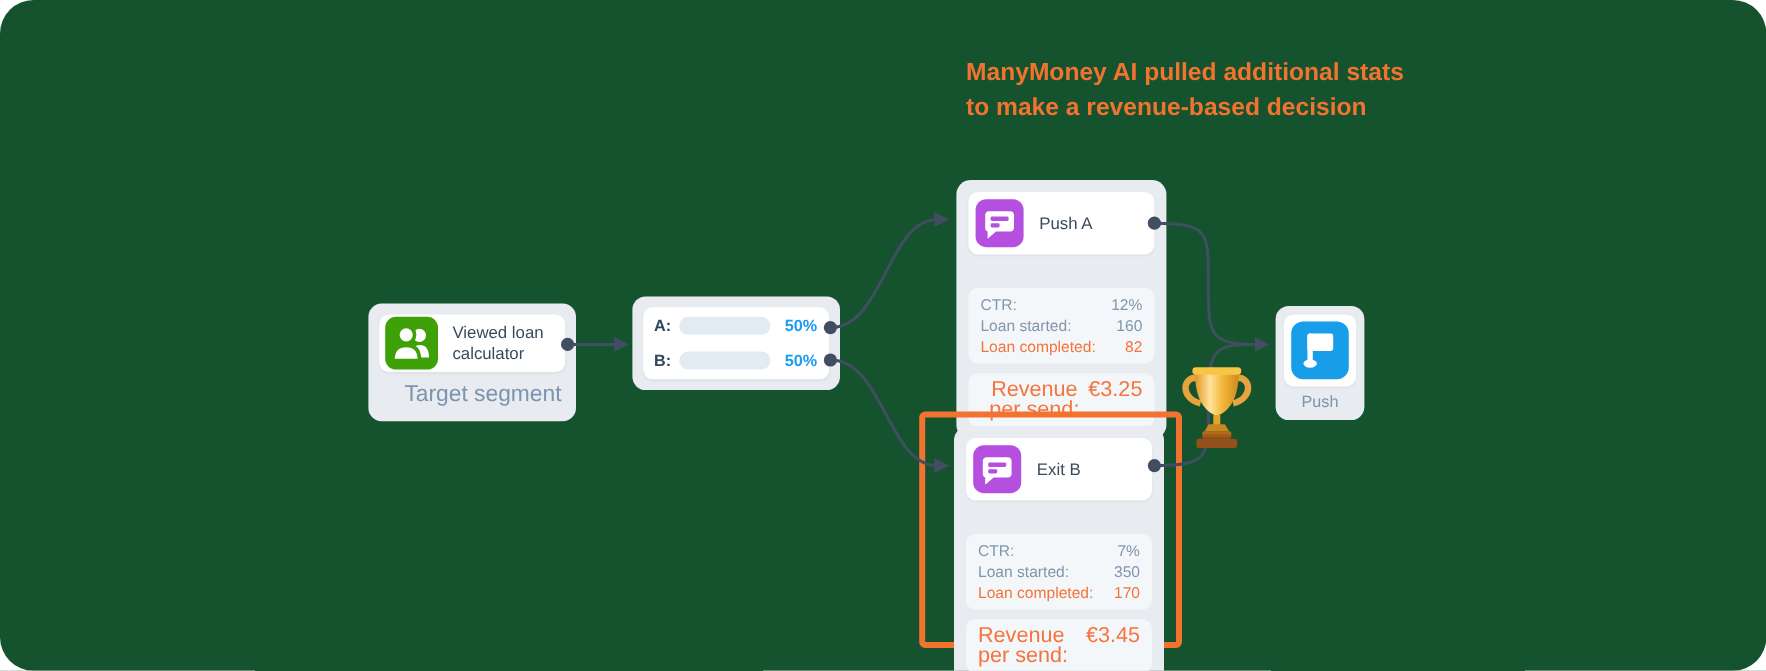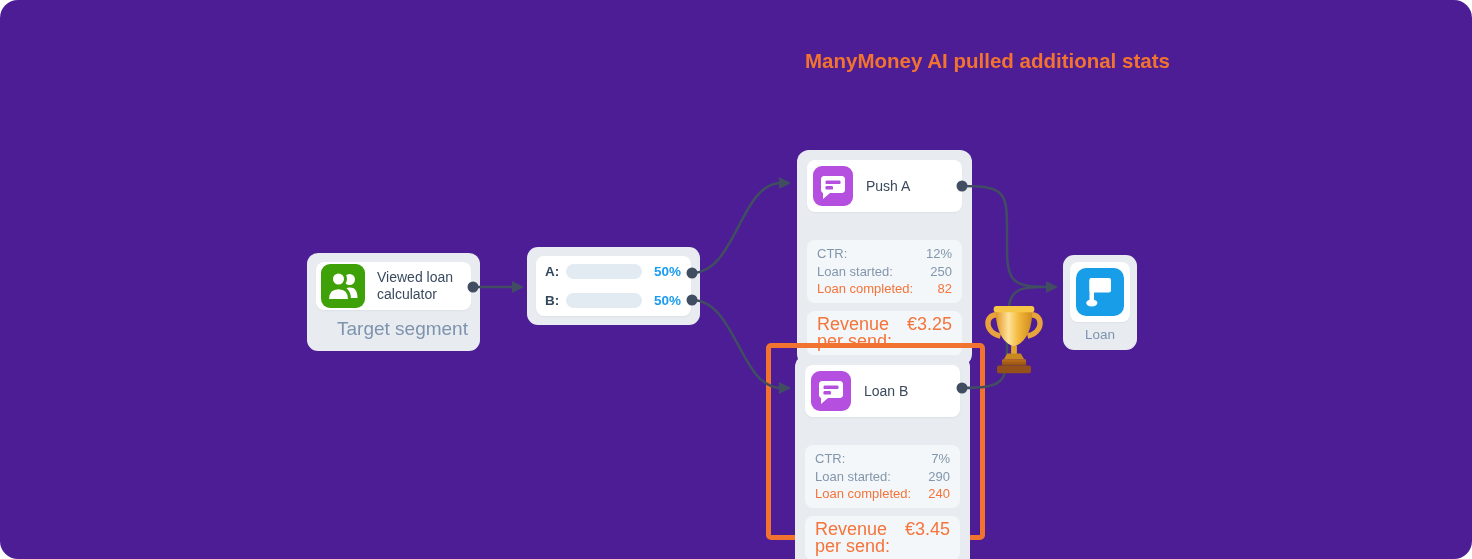--- a/index.html
+++ b/index.html
@@ -5,22 +5,22 @@
   * { box-sizing: border-box; margin: 0; padding: 0; }
   html, body { width: 1472px; height: 559px; }
   body {
     position: relative;
     background: #ffffff;
     font-family: "Liberation Sans", sans-serif;
     overflow: hidden;
   }
   .canvas {
     position: absolute; inset: 0;
-    background: #4c1d95;
-    border-radius: 18px;
+    background: #14532d;
+    border-radius: 28px;
   }
 
   
   .annotation {
     position: absolute; left: 805px; top: 47px;
     font-size: 20.5px; font-weight: 700; line-height: 28.5px;
     color: #f2732f;
   }
 
   
@@ -67,21 +67,21 @@
   .ab-label { width: 21px; font-size: 13.5px; font-weight: 700; color: #33475b; }
   .bar-track {
     width: 76px; height: 15px; border-radius: 7.5px;
     background: #e3ebf2; overflow: hidden;
   }
   .bar-fill { height: 100%; background: #1b9cf0; border-radius: 7.5px; }
   .ab-pct { margin-left: auto; font-size: 13.5px; font-weight: 700; color: #1b9cf0; }
 
   
   .node-push { width: 175px; padding: 10px; border-radius: 12px; }
-  .node-push-a { left: 797px; top: 150px; }
+  .node-push-a { left: 797px; top: 150px; text-align: center; }
   .node-push-b { left: 795px; top: 355px; }
   .push-title-card { height: 52px; display: flex; align-items: center; padding: 6px; }
   .node-push .icon-tile { width: 40px; height: 40px; background: #b44fe0; }
   .push-label { margin-left: 13px; font-size: 14px; color: #3a4a5e; font-weight: 500; }
   .stats-card {
     margin-top: 28px; background: #f4f7f9; border-radius: 8px;
     padding: 5px 10px; font-size: 13px; line-height: 17.5px;
   }
   .stat-row { display: flex; justify-content: space-between; color: #8296ac; }
   .stat-row.orange, .revenue-card { color: #f4743b; }
@@ -117,20 +117,21 @@
   }
   .trophy { position: absolute; left: 983px; top: 302px; }
 </style>
 </head>
 <body>
 
 <div class="canvas">
 
   <div class="annotation">
     <div>ManyMoney AI pulled additional stats</div>
+    <div>to make a revenue-based decision</div>
   </div>
 
   <div class="node node-segment">
     <div class="white-card">
       <div class="icon-tile">
         <svg width="44" height="44" viewBox="0 0 44 44">
           <circle cx="28.5" cy="15.5" r="5.5" fill="#ffffff"></circle>
           <path d="M22 34 C22 26 25 23.5 29 23.5 C33.5 23.5 36.5 26.5 36.5 34 Z" fill="#ffffff"></path>
           <circle cx="17.5" cy="15" r="7" fill="#ffffff" stroke="#3fa108" stroke-width="3"></circle>
           <path d="M6.5 35.5 C6.5 26.5 11 23.8 17.5 23.8 C24 23.8 28.5 26.5 28.5 35.5 L28.5 36.5 L6.5 36.5 Z" fill="#ffffff" stroke="#3fa108" stroke-width="3"></path>
@@ -171,21 +172,21 @@
       </div>
       <div class="push-label">Push A</div>
     </div>
     <div class="stats-card">
       <div class="stat-row">
         <span>CTR:</span>
           <span>12%</span>
       </div>
       <div class="stat-row">
         <span>Loan started:</span>
-          <span>250</span>
+          <span>160</span>
       </div>
       <div class="stat-row orange">
         <span>Loan completed:</span>
           <span>82</span>
       </div>
     </div>
     <div class="revenue-card">
       <span>Revenue per send:</span>
         <span>€3.25</span>
     </div>
@@ -195,53 +196,53 @@
 
   <div class="node node-push node-push-b">
     <div class="white-card push-title-card">
       <div class="icon-tile">
         <svg width="40" height="40" viewBox="0 0 40 40">
           <path d="M11 10 H29 C30.6 10 32 11.4 32 13 V24 C32 25.6 30.6 27 29 27 H17 L10 33 L10 27 C8.9 26.6 8 25.4 8 24 V13 C8 11.4 9.4 10 11 10 Z" fill="#ffffff"></path>
           <rect x="12.5" y="14.5" width="15" height="3.6" rx="1.2" fill="#b44fe0"></rect>
           <rect x="12.5" y="20" width="7.5" height="3.6" rx="1.2" fill="#b44fe0"></rect>
         </svg>
       </div>
-      <div class="push-label">Loan B</div>
+      <div class="push-label">Exit B</div>
     </div>
     <div class="stats-card">
       <div class="stat-row">
         <span>CTR:</span>
           <span>7%</span>
       </div>
       <div class="stat-row">
         <span>Loan started:</span>
-          <span>290</span>
+          <span>350</span>
       </div>
       <div class="stat-row orange">
         <span>Loan completed:</span>
-          <span>240</span>
+          <span>170</span>
       </div>
     </div>
     <div class="revenue-card">
       <span>Revenue per send:</span>
         <span>€3.45</span>
     </div>
   </div>
 
   <div class="node node-exit">
     <div class="white-card exit-card">
       <div class="icon-tile">
         <svg width="48" height="48" viewBox="0 0 48 48">
           <rect x="13.5" y="10" width="4.5" height="24" rx="2.2" fill="#ffffff"></rect>
           <rect x="13.5" y="10" width="21.5" height="14.5" rx="2" fill="#ffffff"></rect>
           <ellipse cx="15.8" cy="35" rx="5.6" ry="3.4" fill="#ffffff"></ellipse>
         </svg>
       </div>
     </div>
-    <div class="exit-label">Loan</div>
+    <div class="exit-label">Push</div>
   </div>
 
   <svg class="connectors" width="1472" height="559" viewBox="0 0 1472 559">
     <defs>
       <marker id="arrow" viewBox="0 0 10 10" refX="2" refY="5" markerWidth="5" markerHeight="5" orient="auto">
         <path d="M0,0 L10,5 L0,10 Z" fill="#414e62"></path>
       </marker>
     </defs>
     <g stroke="#414e62" stroke-width="2.5" fill="none" stroke-linecap="round">
       <path d="M473 287 L514 287" marker-end="url(#arrow)"></path>

